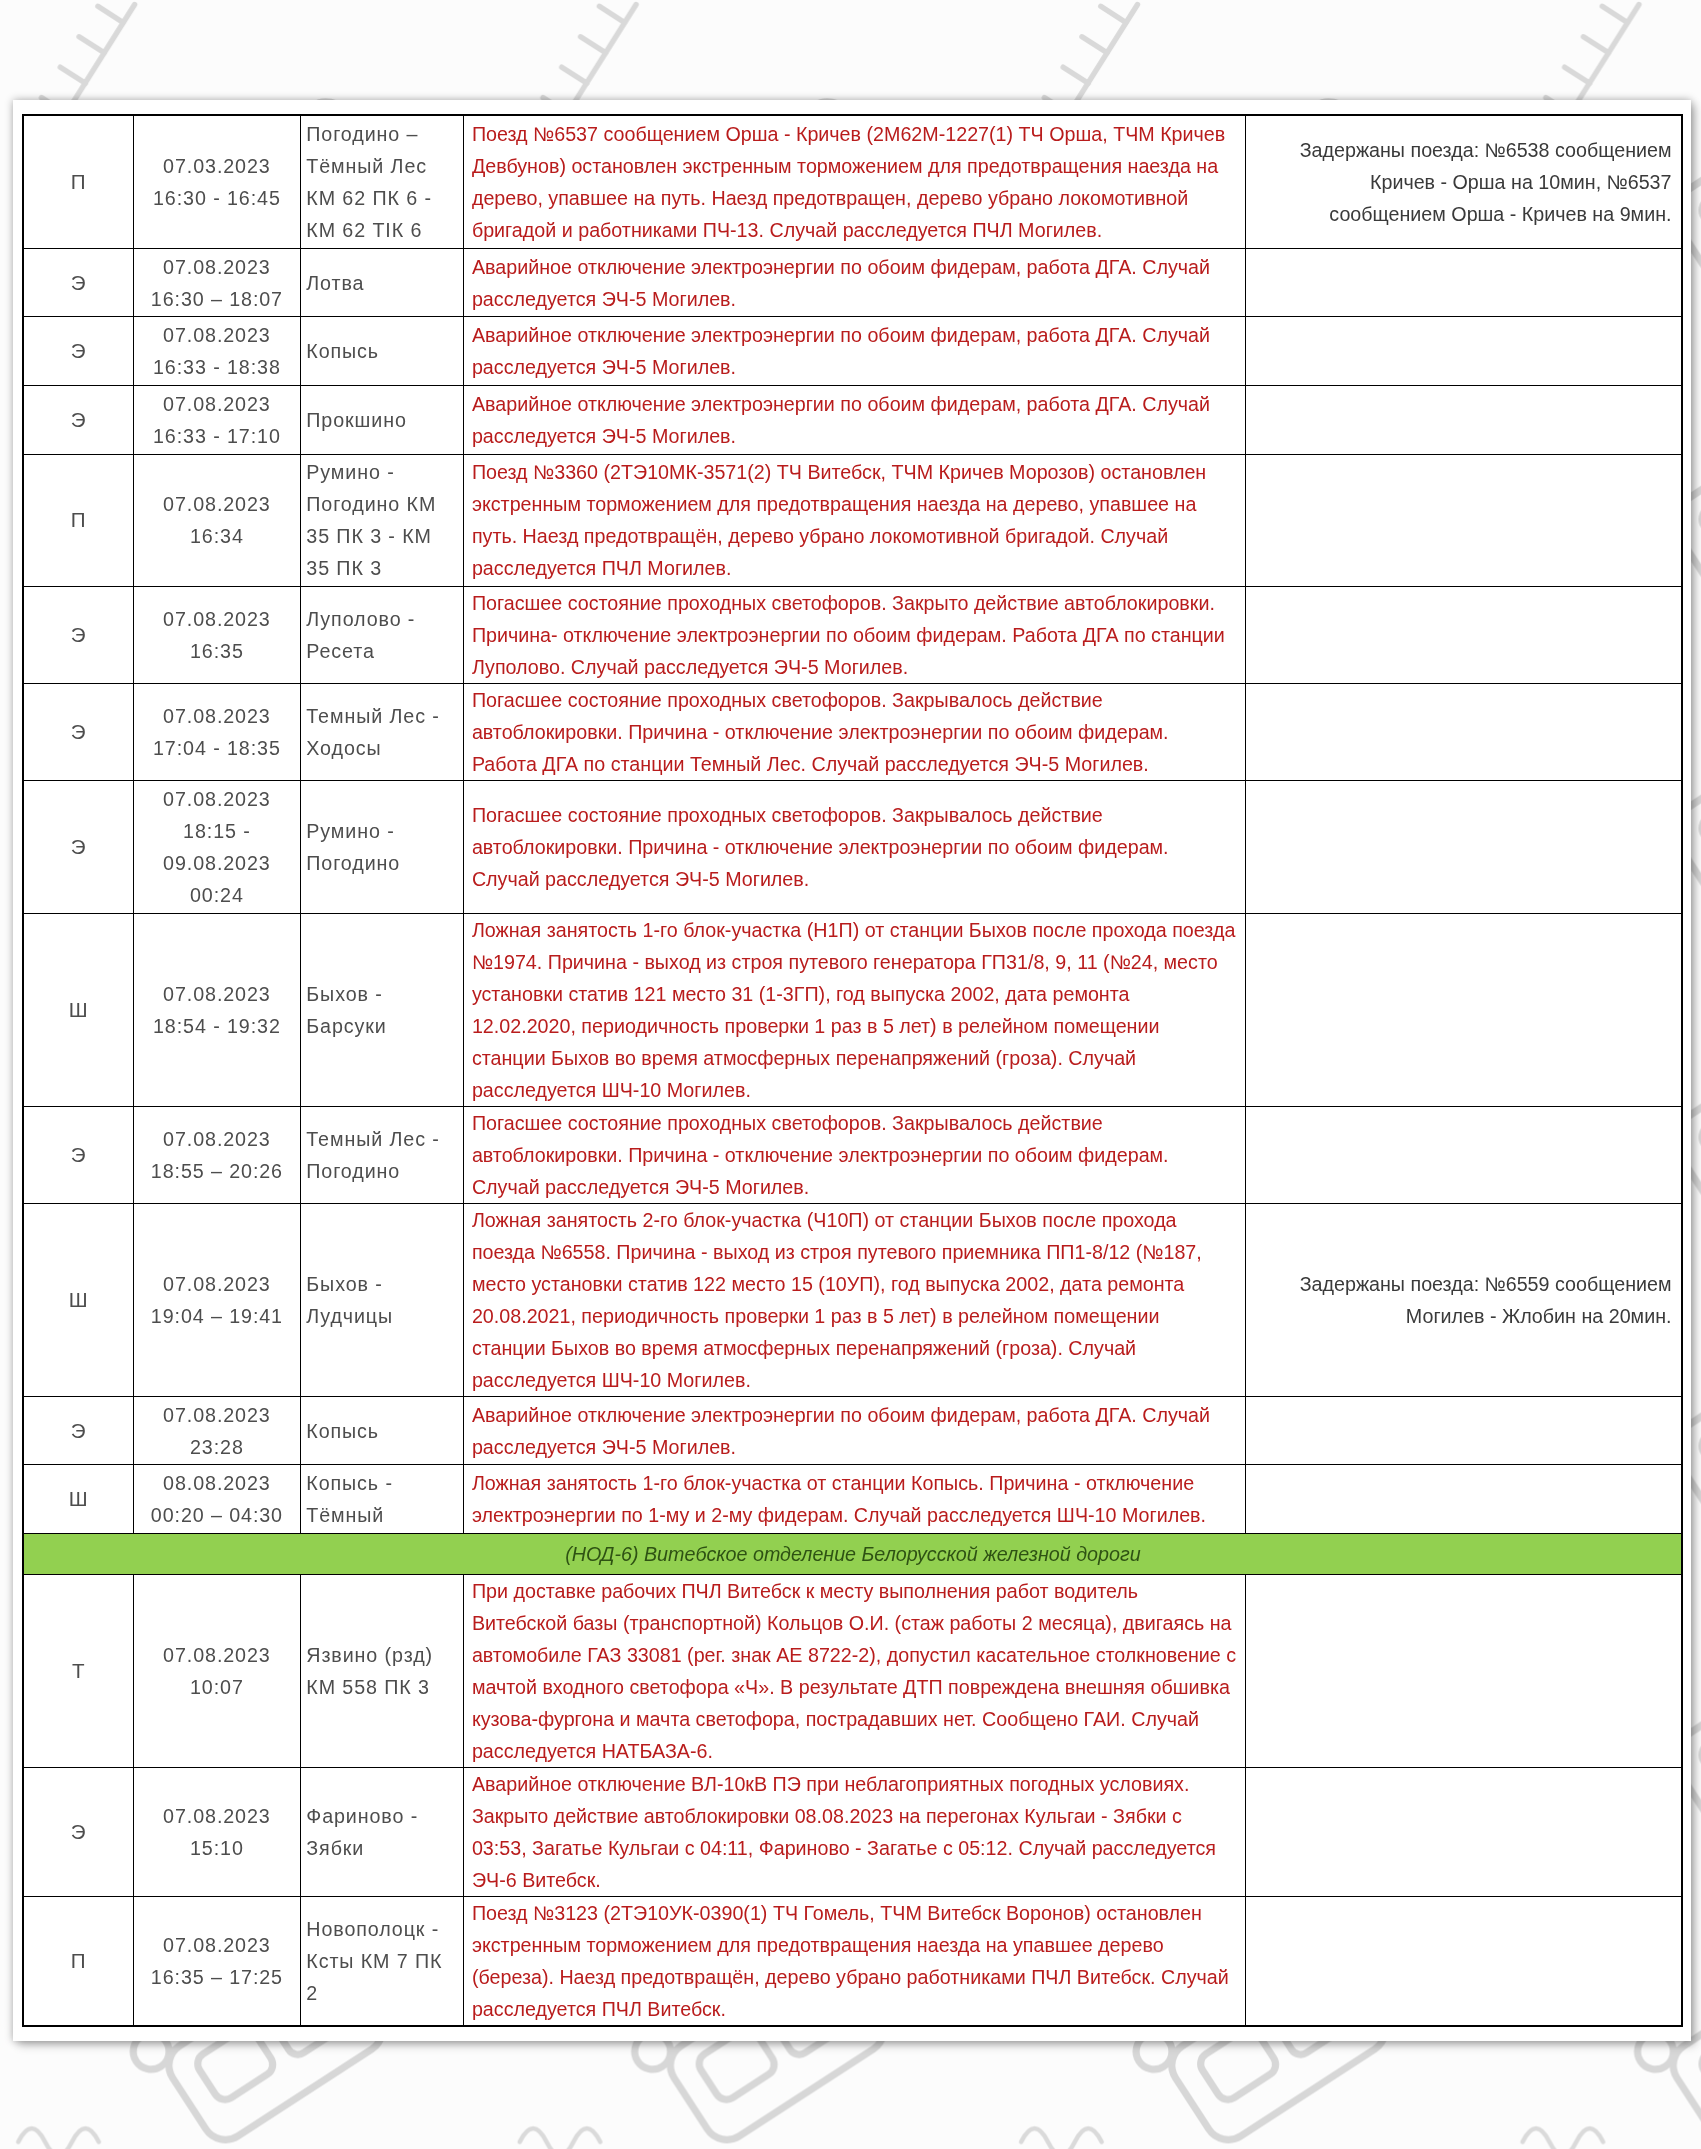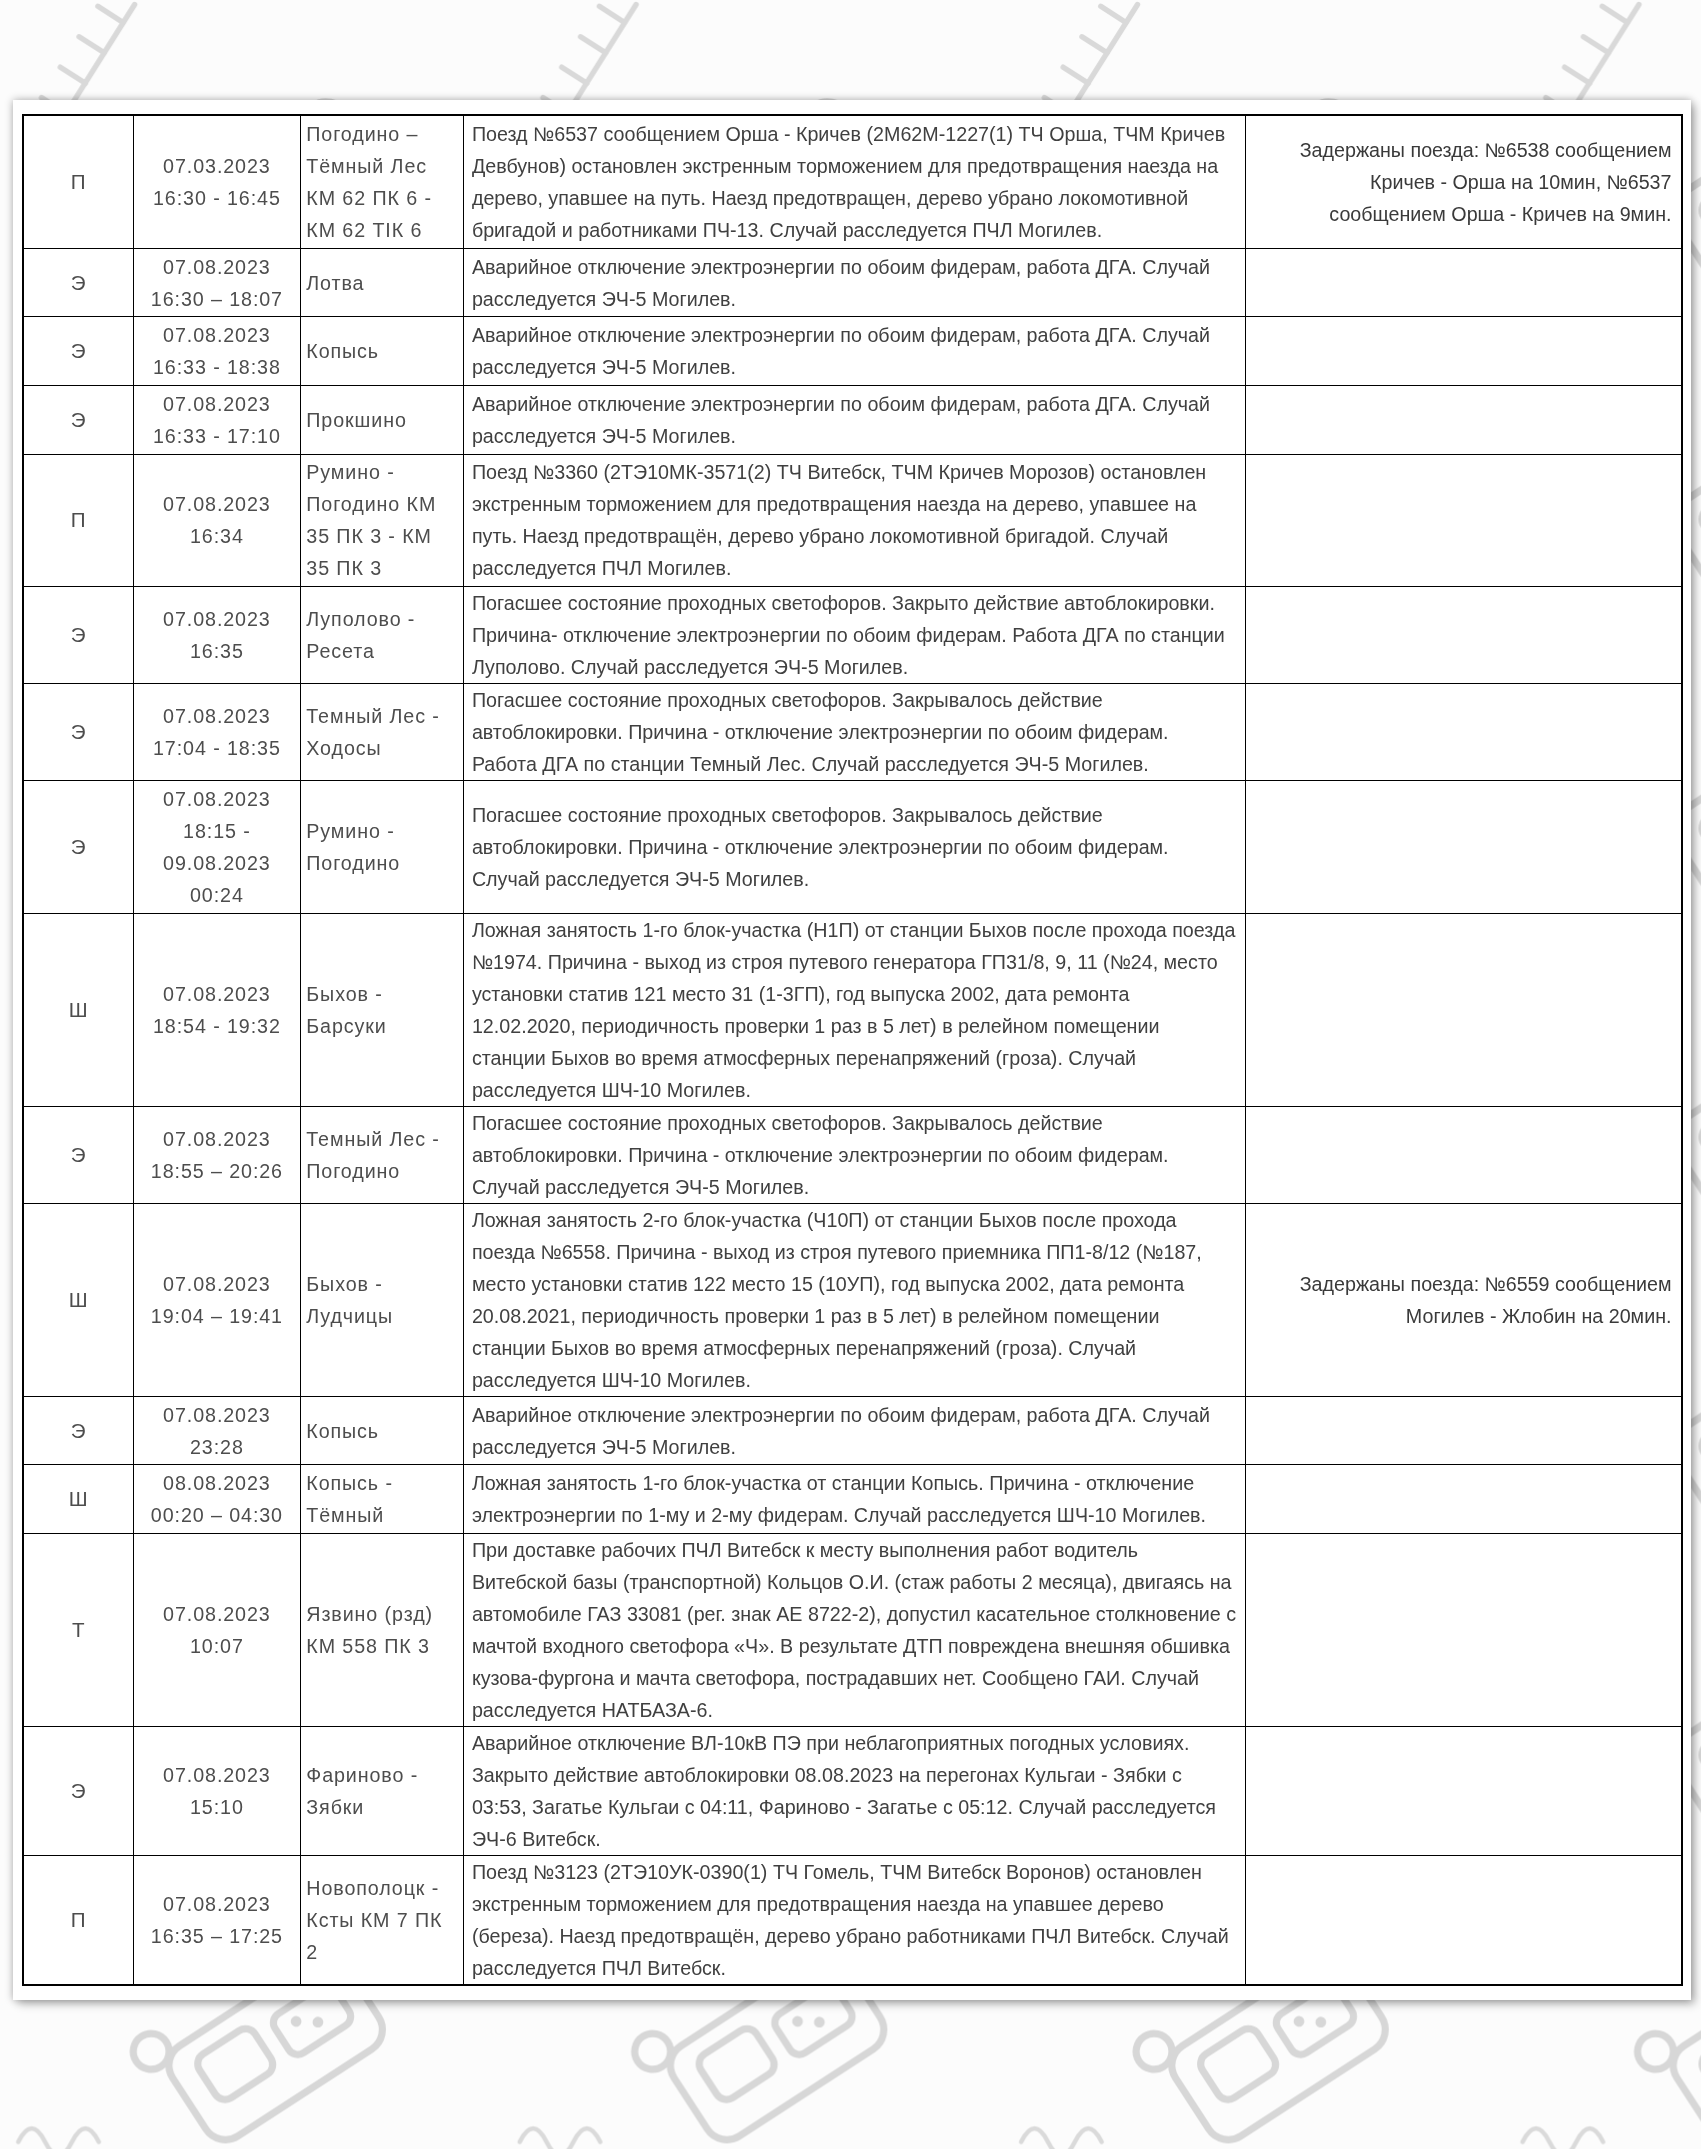--- a/index.html
+++ b/index.html
@@ -36,21 +36,21 @@
   td.code {
     text-align: center; color: #4d4d4d; font-size: 20.6px; letter-spacing: 0.9px;
   }
   td.date {
     text-align: center; color: #4d4d4d; letter-spacing: 0.9px; padding: 1.8px 5.4px; margin-left: 39px;
   }
   td.loc {
     text-align: left; color: #4d4d4d; letter-spacing: 0.9px; padding: 1.8px 5.4px;
   }
   td.desc {
-    text-align: left; padding: 0 8px; color: #404040;
+    text-align: left; padding: 0 8px; color: #b91c1c;
   }
   td.note {
     text-align: right; padding: 2.7px 9.9px; color: #3a3a3a;
   }
   tr.divider-row td {
     padding: 1.8px 7.2px;
     text-align: center;
     font-style: italic;
     font-size: 19.7px;
     line-height: 34px;
@@ -197,20 +197,23 @@
   </tr>
 
   <tr>
     <td class="code">Ш</td>
     <td class="date">08.08.2023 00:20 – 04:30</td>
     <td class="loc">Копысь - Тёмный</td>
     <td class="desc">Ложная занятость 1-го блок-участка от станции Копысь. Причина - отключение электроэнергии по 1-му и 2-му фидерам. Случай расследуется ШЧ-10 Могилев.</td>
     <td class="note"></td>
   </tr>
 
+  <tr class="divider-row">
+    <td colspan="5" style="background: rgb(146, 208, 80); color: rgb(46, 82, 19);">(НОД-6) Витебское отделение Белорусской железной дороги</td>
+  </tr>
 
   <tr>
     <td class="code">Т</td>
     <td class="date">07.08.2023 10:07</td>
     <td class="loc">Язвино (рзд) КМ 558 ПК 3</td>
     <td class="desc">При доставке рабочих ПЧЛ Витебск к месту выполнения работ водитель Витебской базы (транспортной) Кольцов О.И. (стаж работы 2 месяца), двигаясь на автомобиле ГАЗ 33081 (рег. знак АЕ 8722-2), допустил касательное столкновение с мачтой входного светофора «Ч». В результате ДТП повреждена внешняя обшивка кузова-фургона и мачта светофора, пострадавших нет. Сообщено ГАИ. Случай расследуется НАТБАЗА-6.</td>
     <td class="note"></td>
   </tr>
 
   <tr>

